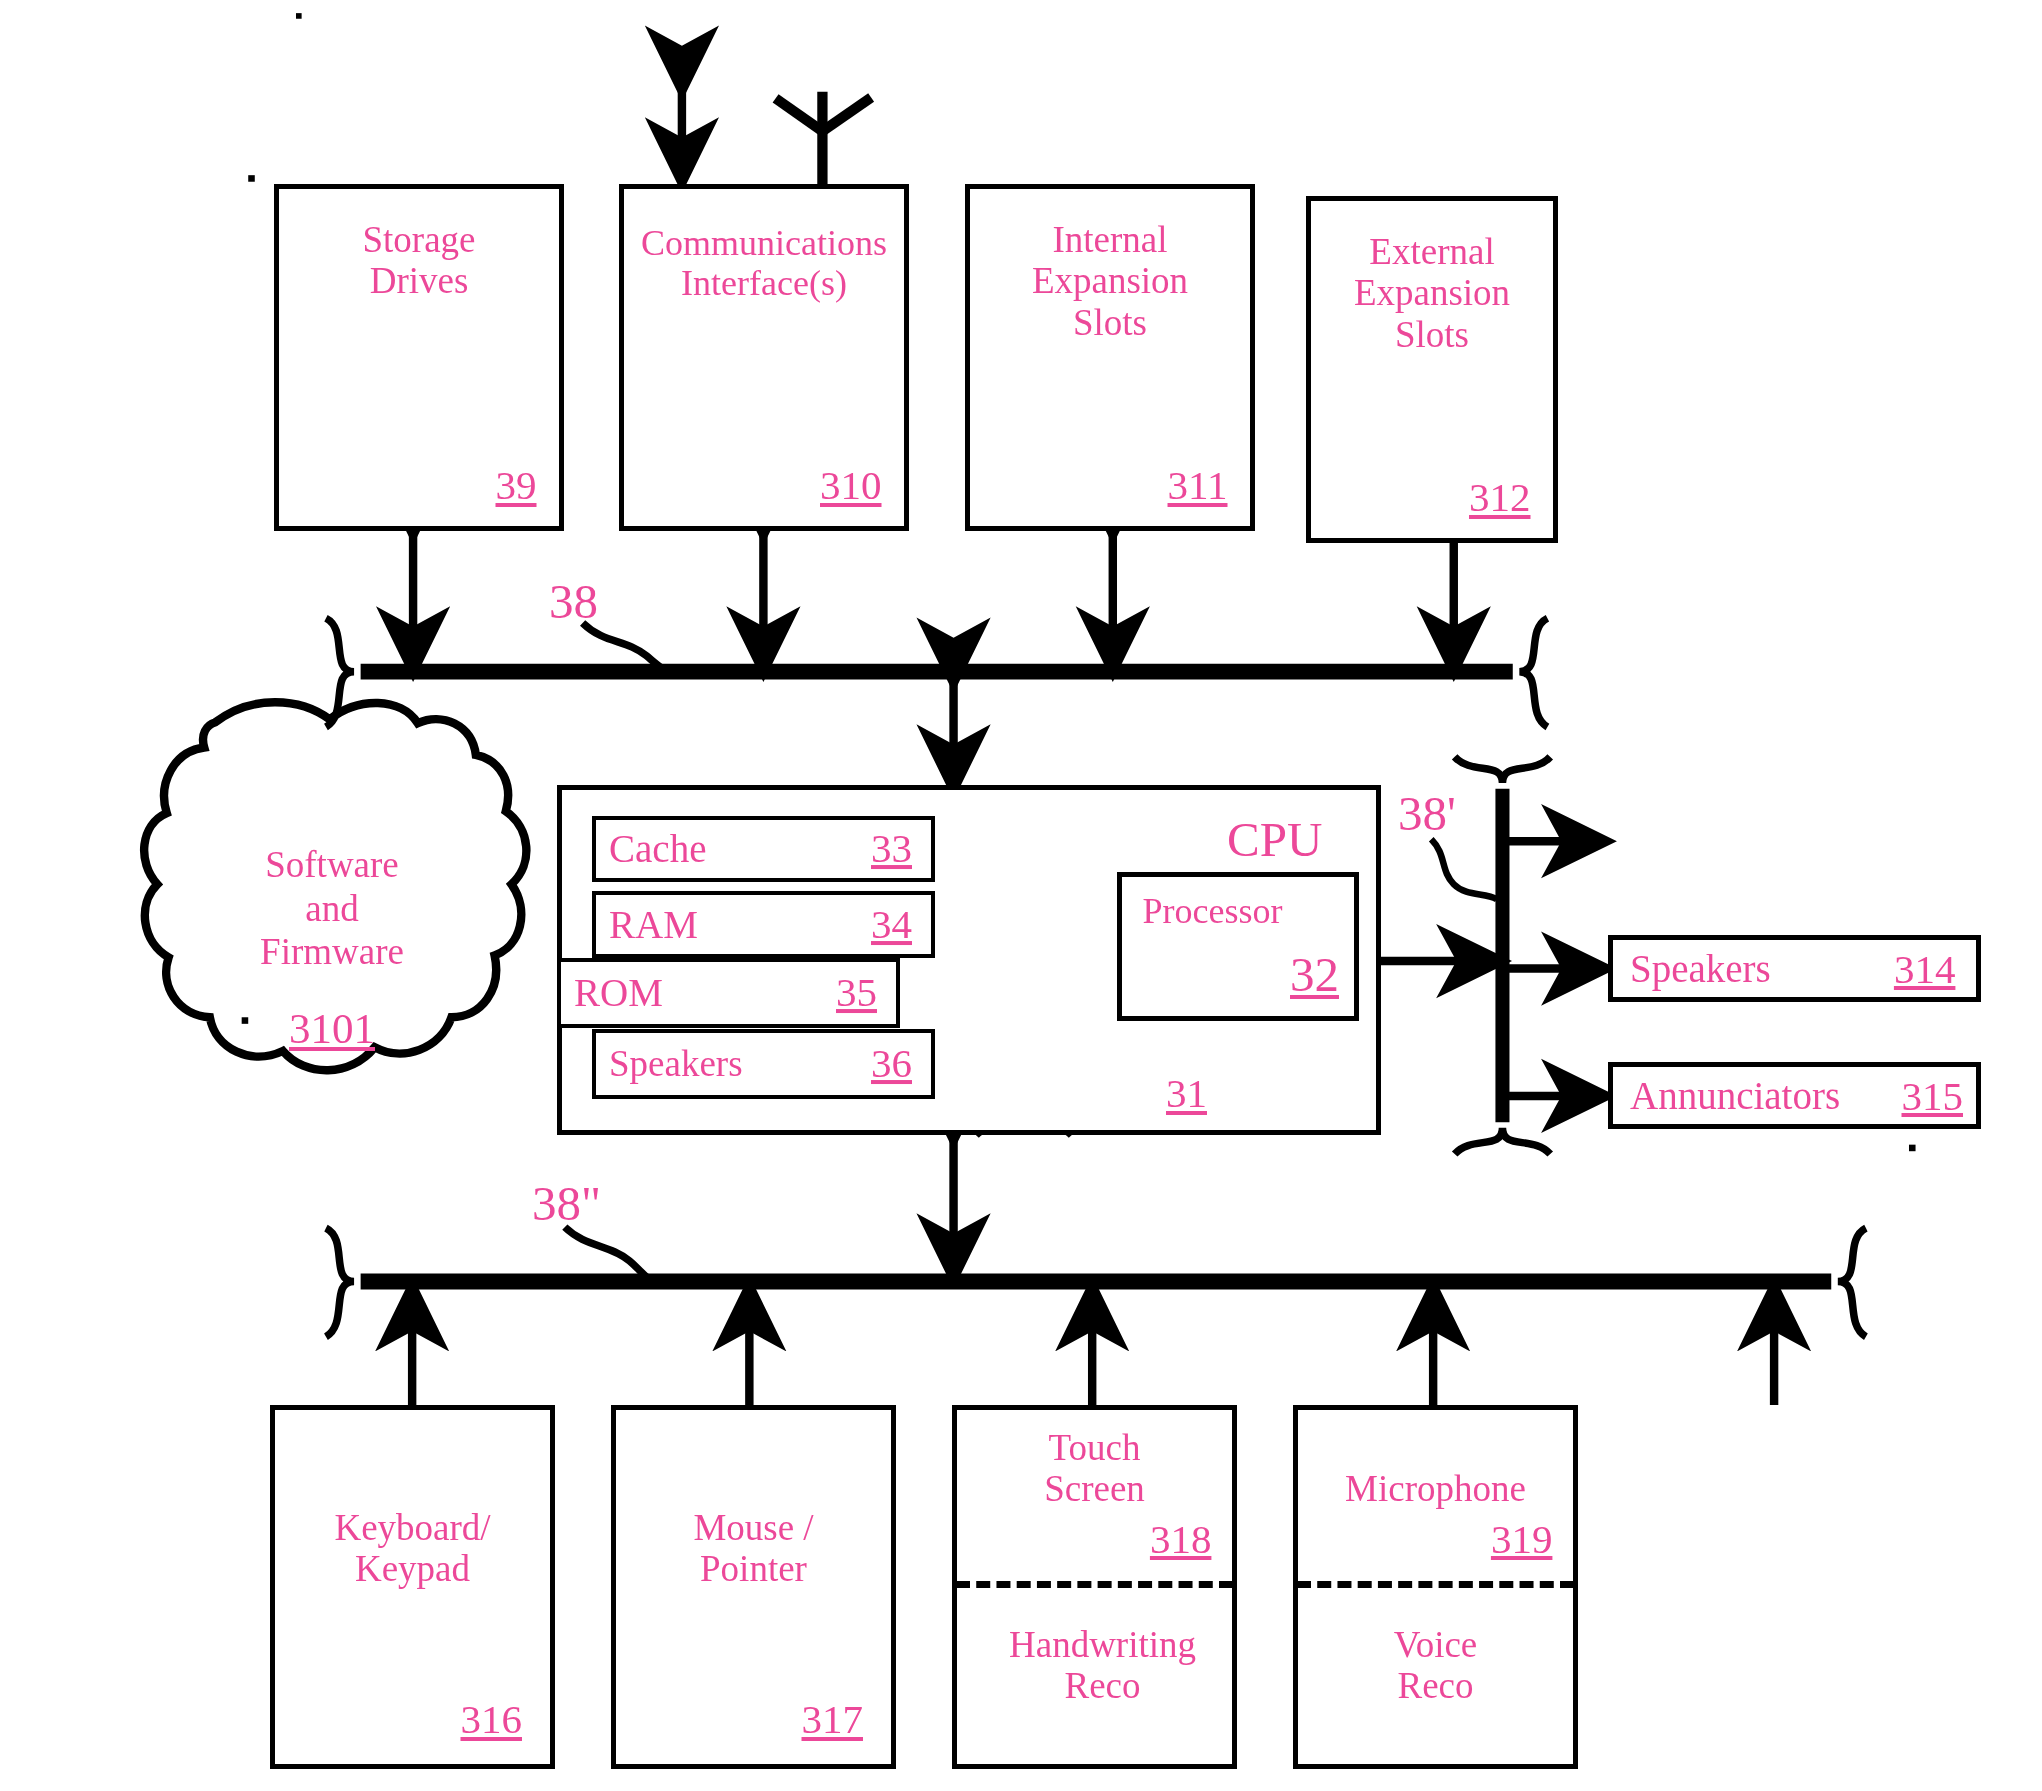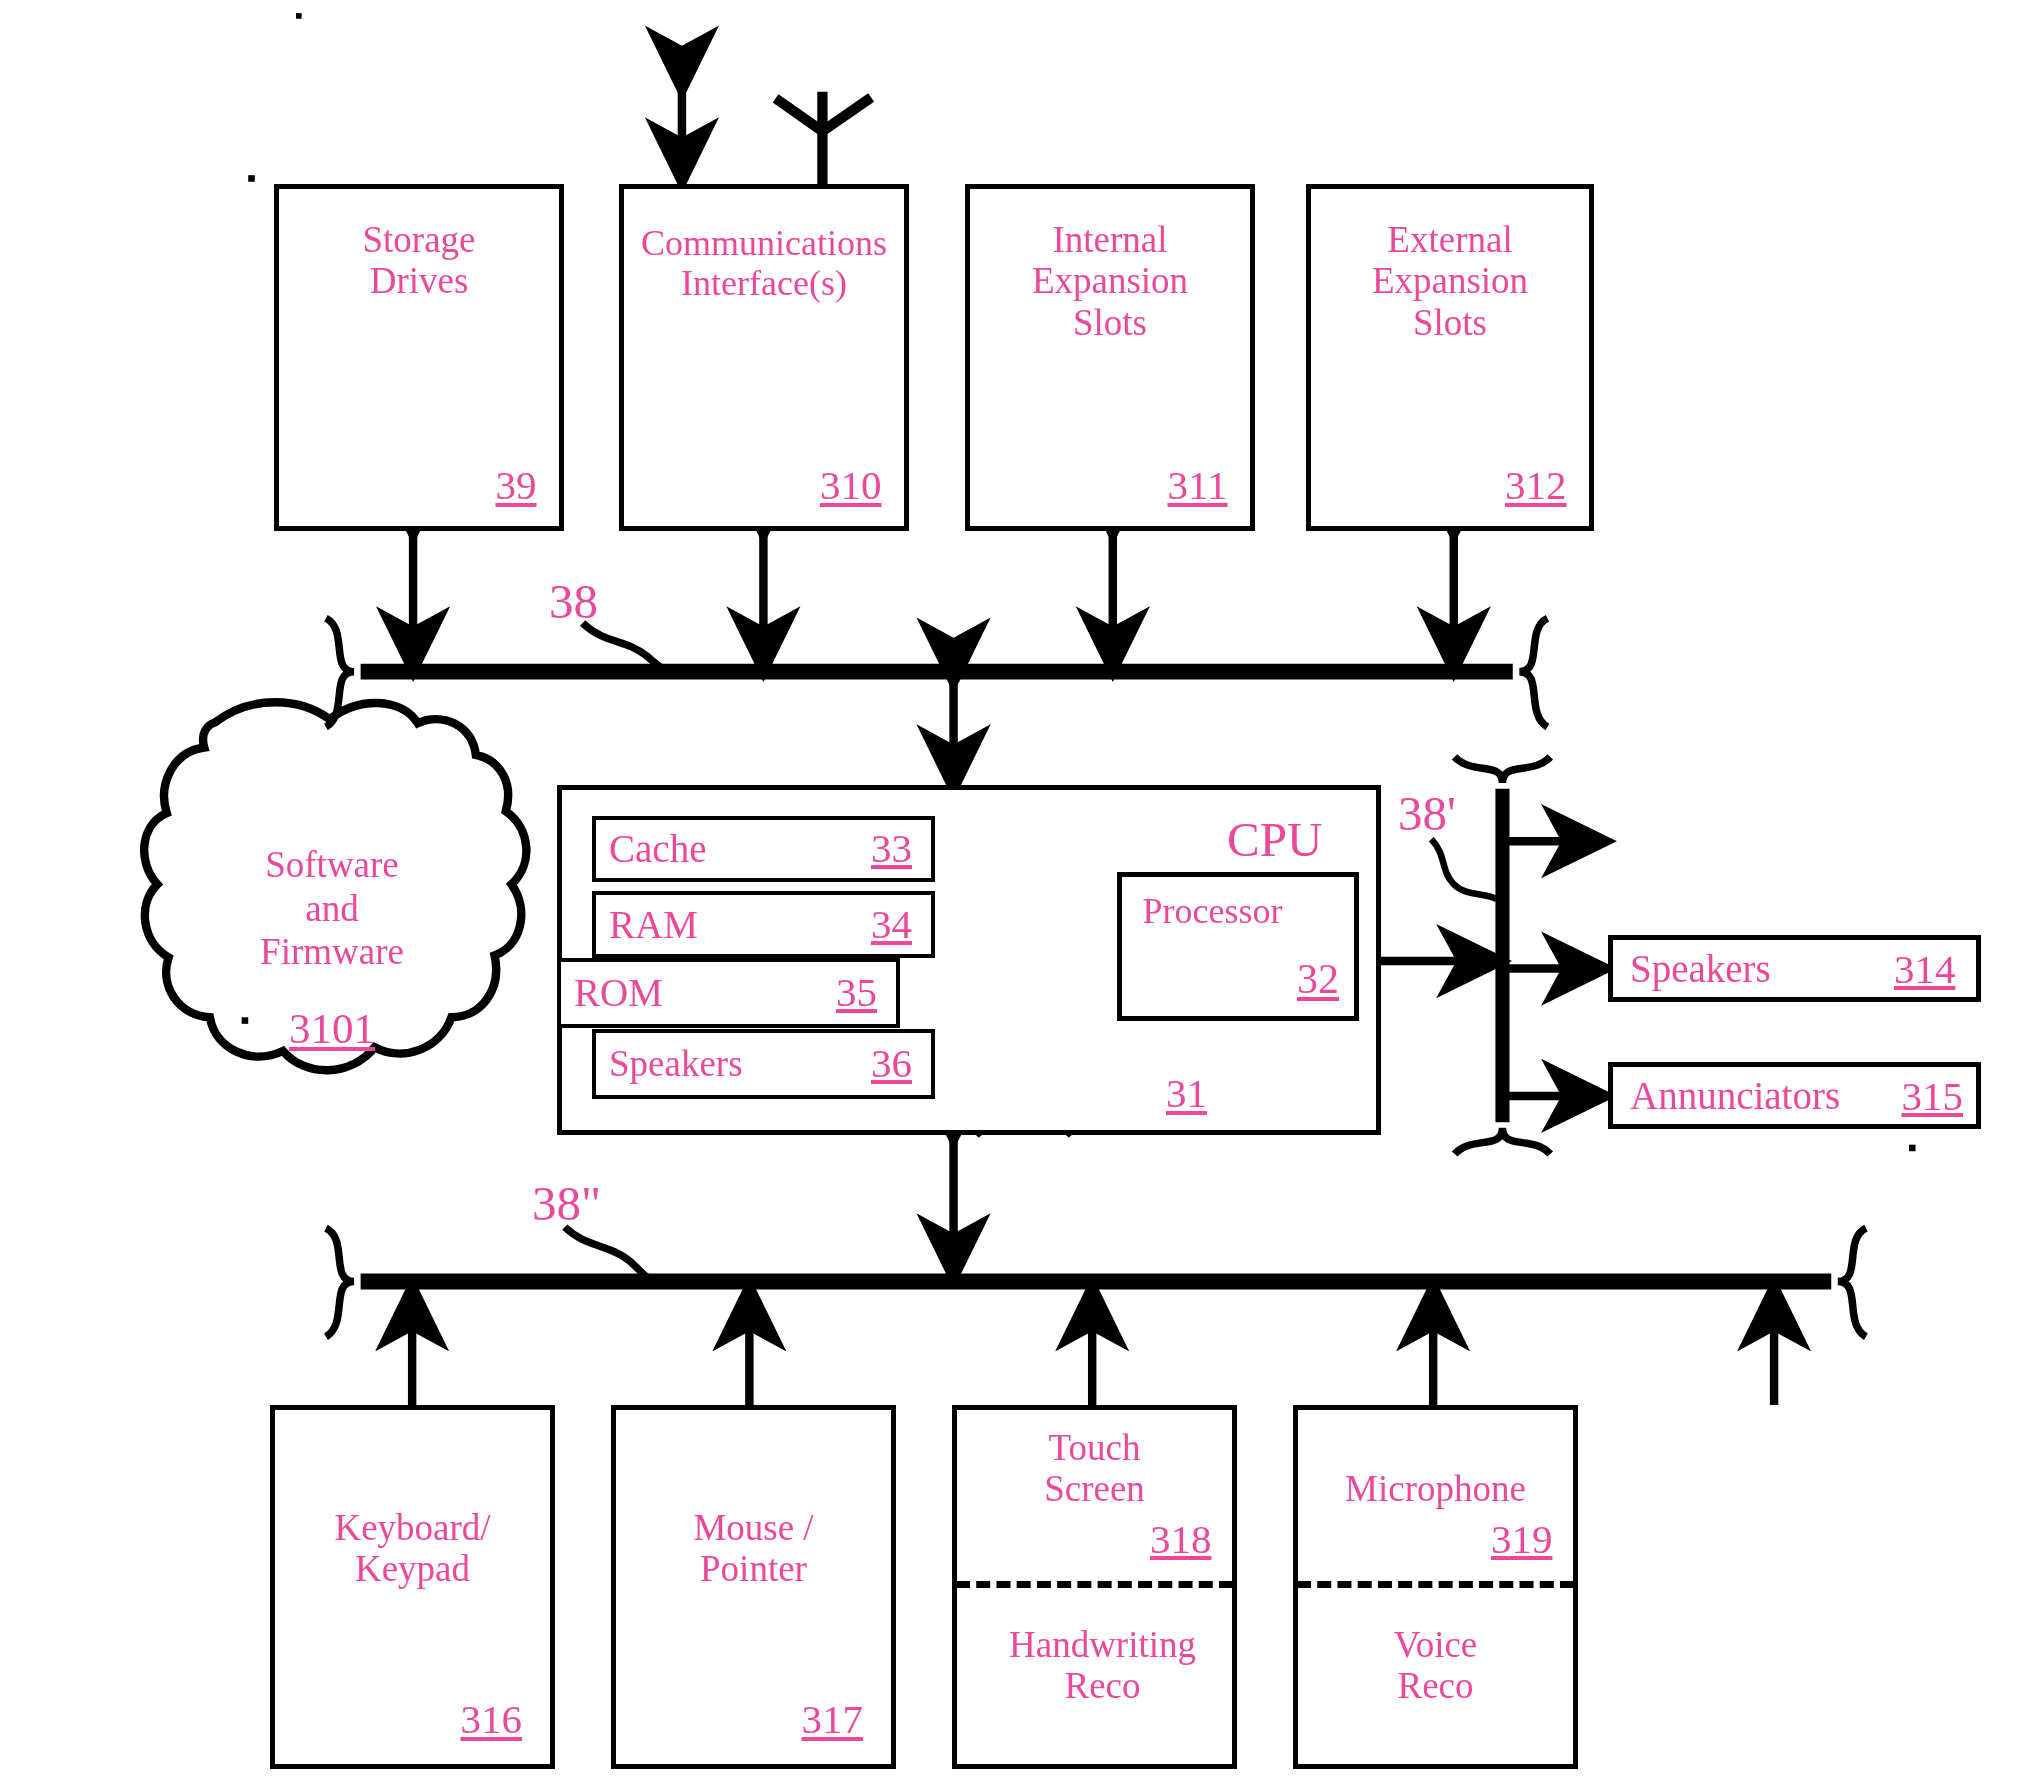--- a/index.html
+++ b/index.html
@@ -309,21 +309,21 @@
 
   <div class="box" style="left:965px; top:184px; width:290px; height:347px;">
     <div class="box-title" style="top:30px;">
       <span>Internal</span><br>
       <span>Expansion</span><br>
       <span>Slots</span>
     </div>
     <div class="refnum" style="right:22.5px; bottom:17px;">311</div>
   </div>
 
-  <div class="box" style="left:1306px; top:184px; width:288px; height:347px;">
+  <div class="box" style="left:1306px; top:196px; width:252px; height:347px;">
     <div class="box-title" style="top:30px;">
       <span>External</span><br>
       <span>Expansion</span><br>
       <span>Slots</span>
     </div>
     <div class="refnum" style="right:22.5px; bottom:17px;">312</div>
   </div>
 
   <div class="flabel big" style="left:549px; top:573px;">38</div>
 
@@ -357,21 +357,21 @@
     <span class="mlabel">ROM</span>
     <span class="mnum">35</span>
   </div>
   <div class="memrow" style="left:592px; top:1029px; width:343px; height:70px;">
     <span class="mlabel" style="font-size:37px;">Speakers</span>
     <span class="mnum">36</span>
   </div>
 
   <div class="box" style="left:1117px; top:872px; width:242px; height:149px; border-width:5.6px;">
     <div class="flabel" style="left:20.6px; top:13px; font-size:36px;">Processor</div>
-    <div class="refnum" style="right:15px; bottom:13px; font-size:42px;">32</div>
+    <div class="refnum" style="right:15px; bottom:13px; font-size:49px;">32</div>
   </div>
 
 
   <div class="iobox" style="left:1608px; top:935px; width:373px; height:67px;">
     <span class="iolabel">Speakers</span>
     <span class="ionum">314</span>
   </div>
 
   <div class="iobox tight" style="left:1608px; top:1062px; width:373px; height:67px;">
     <span class="iolabel">Annunciators</span>

